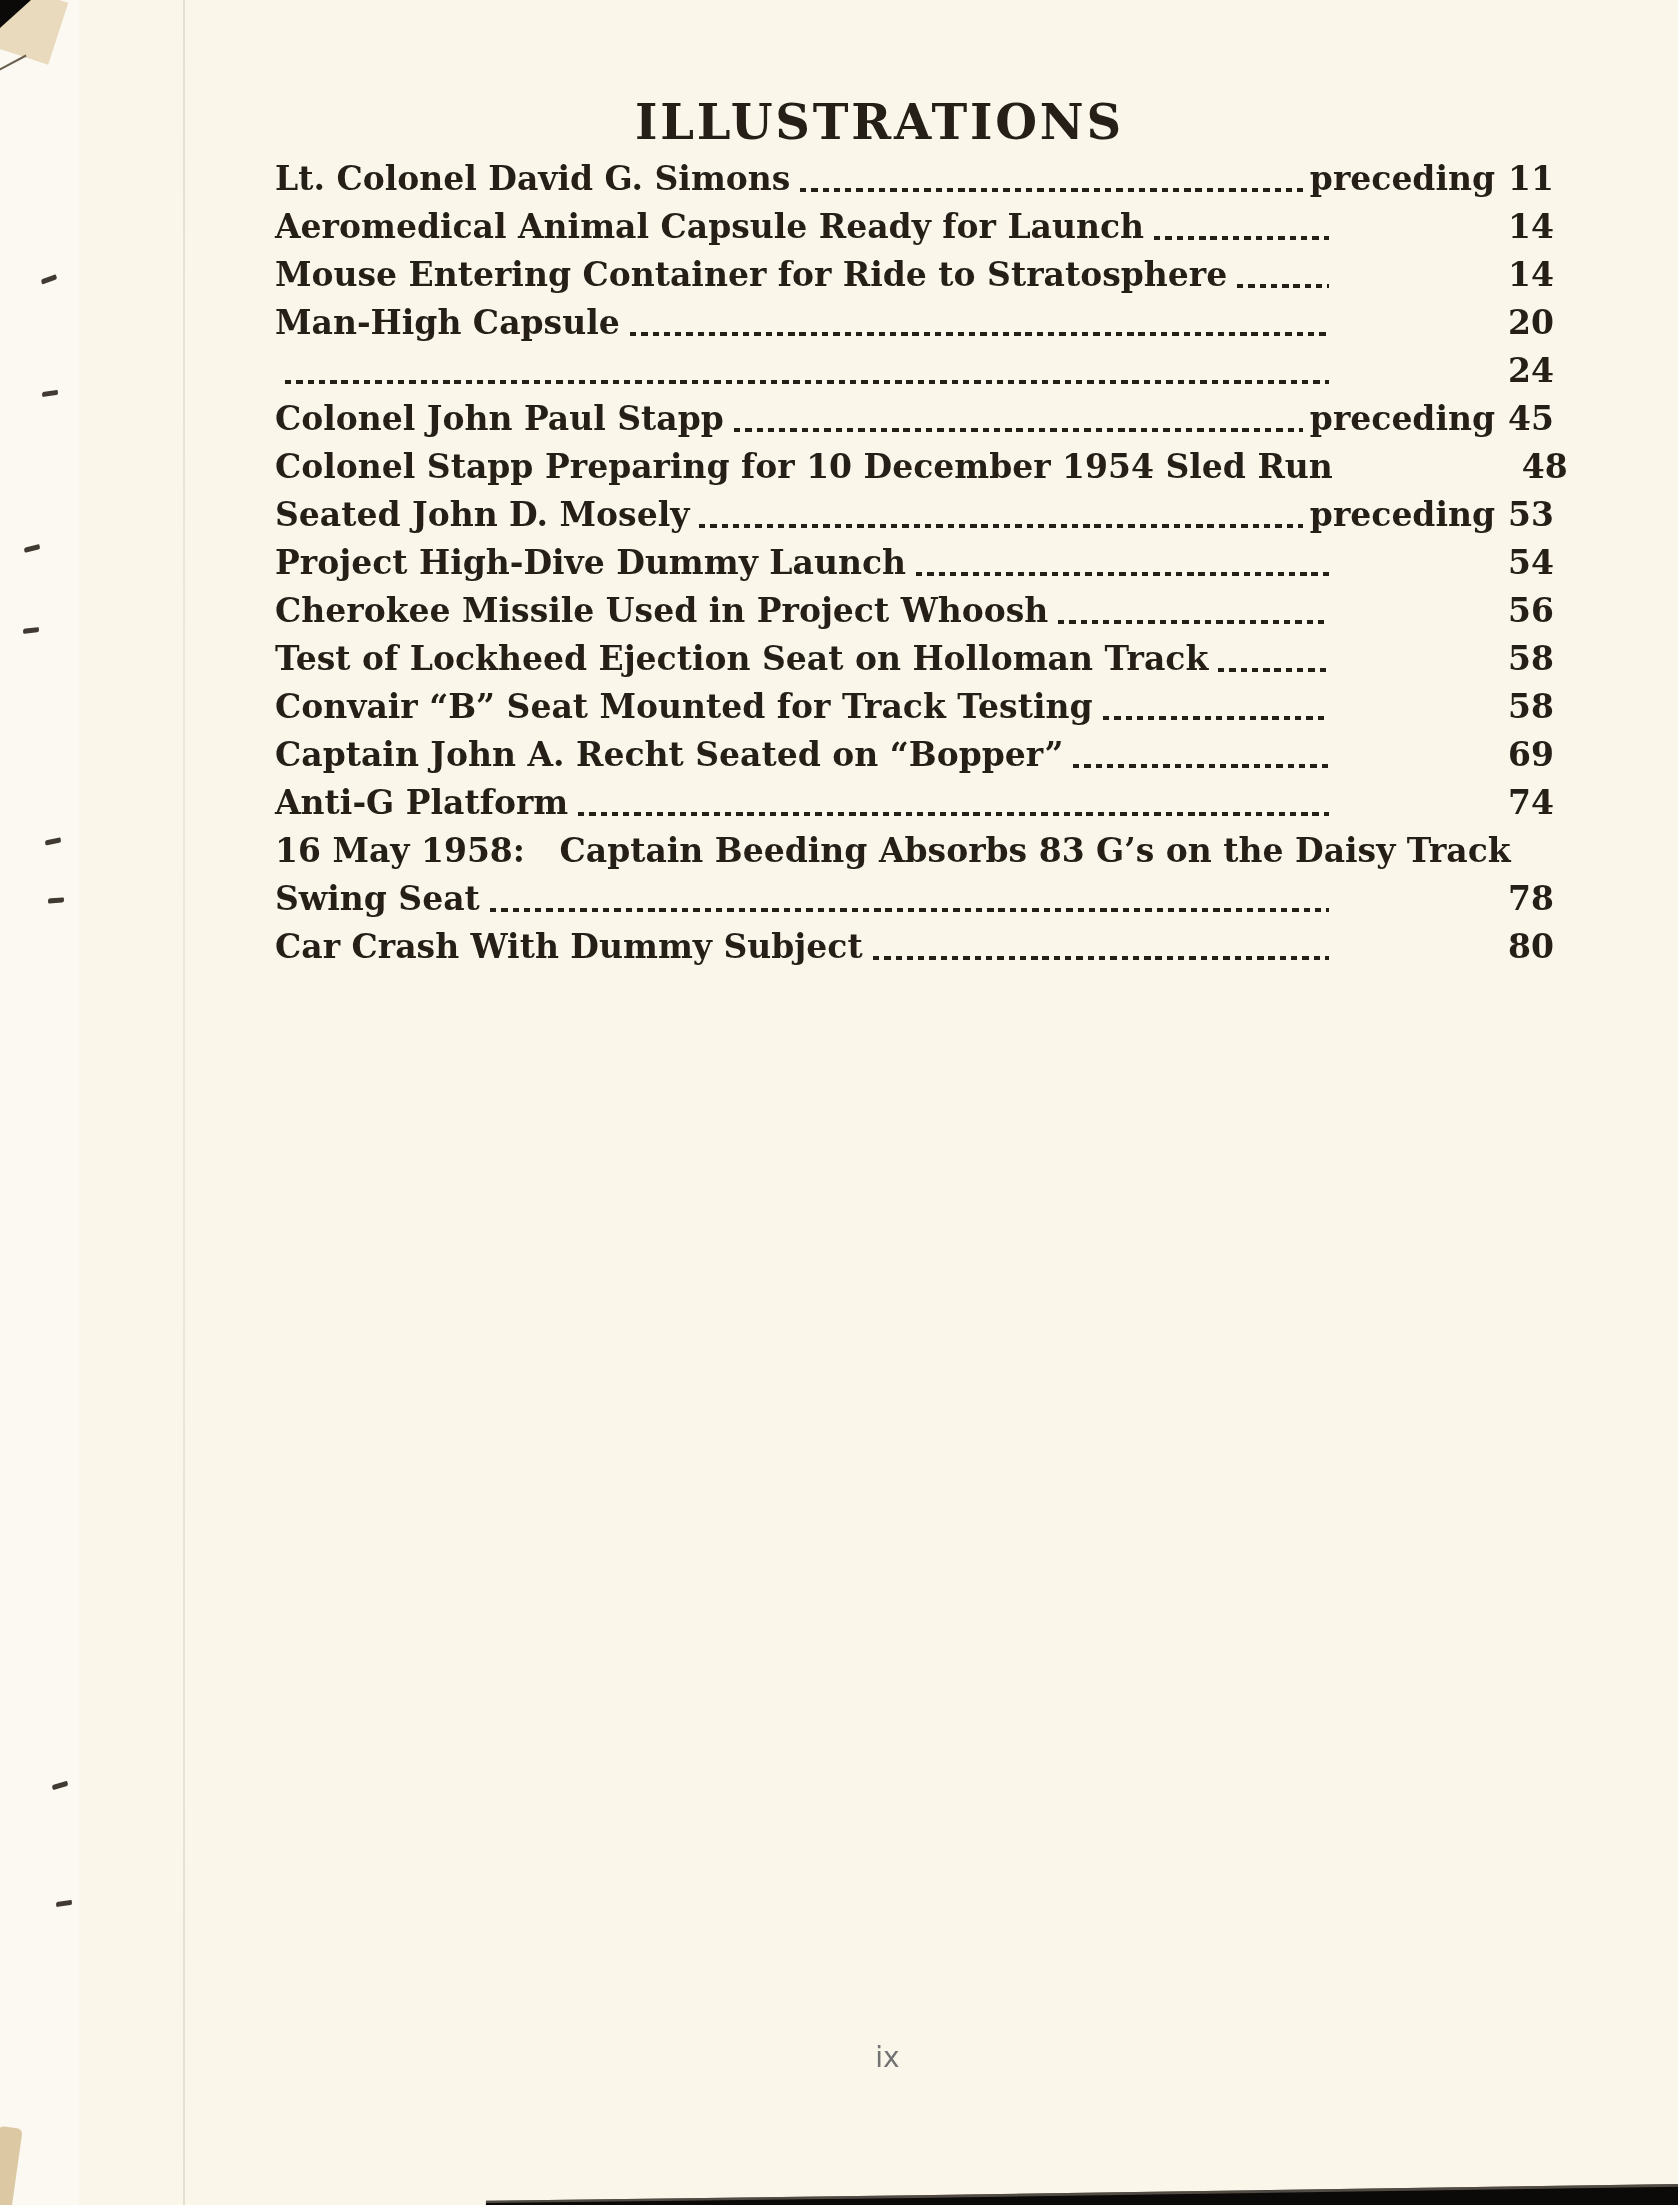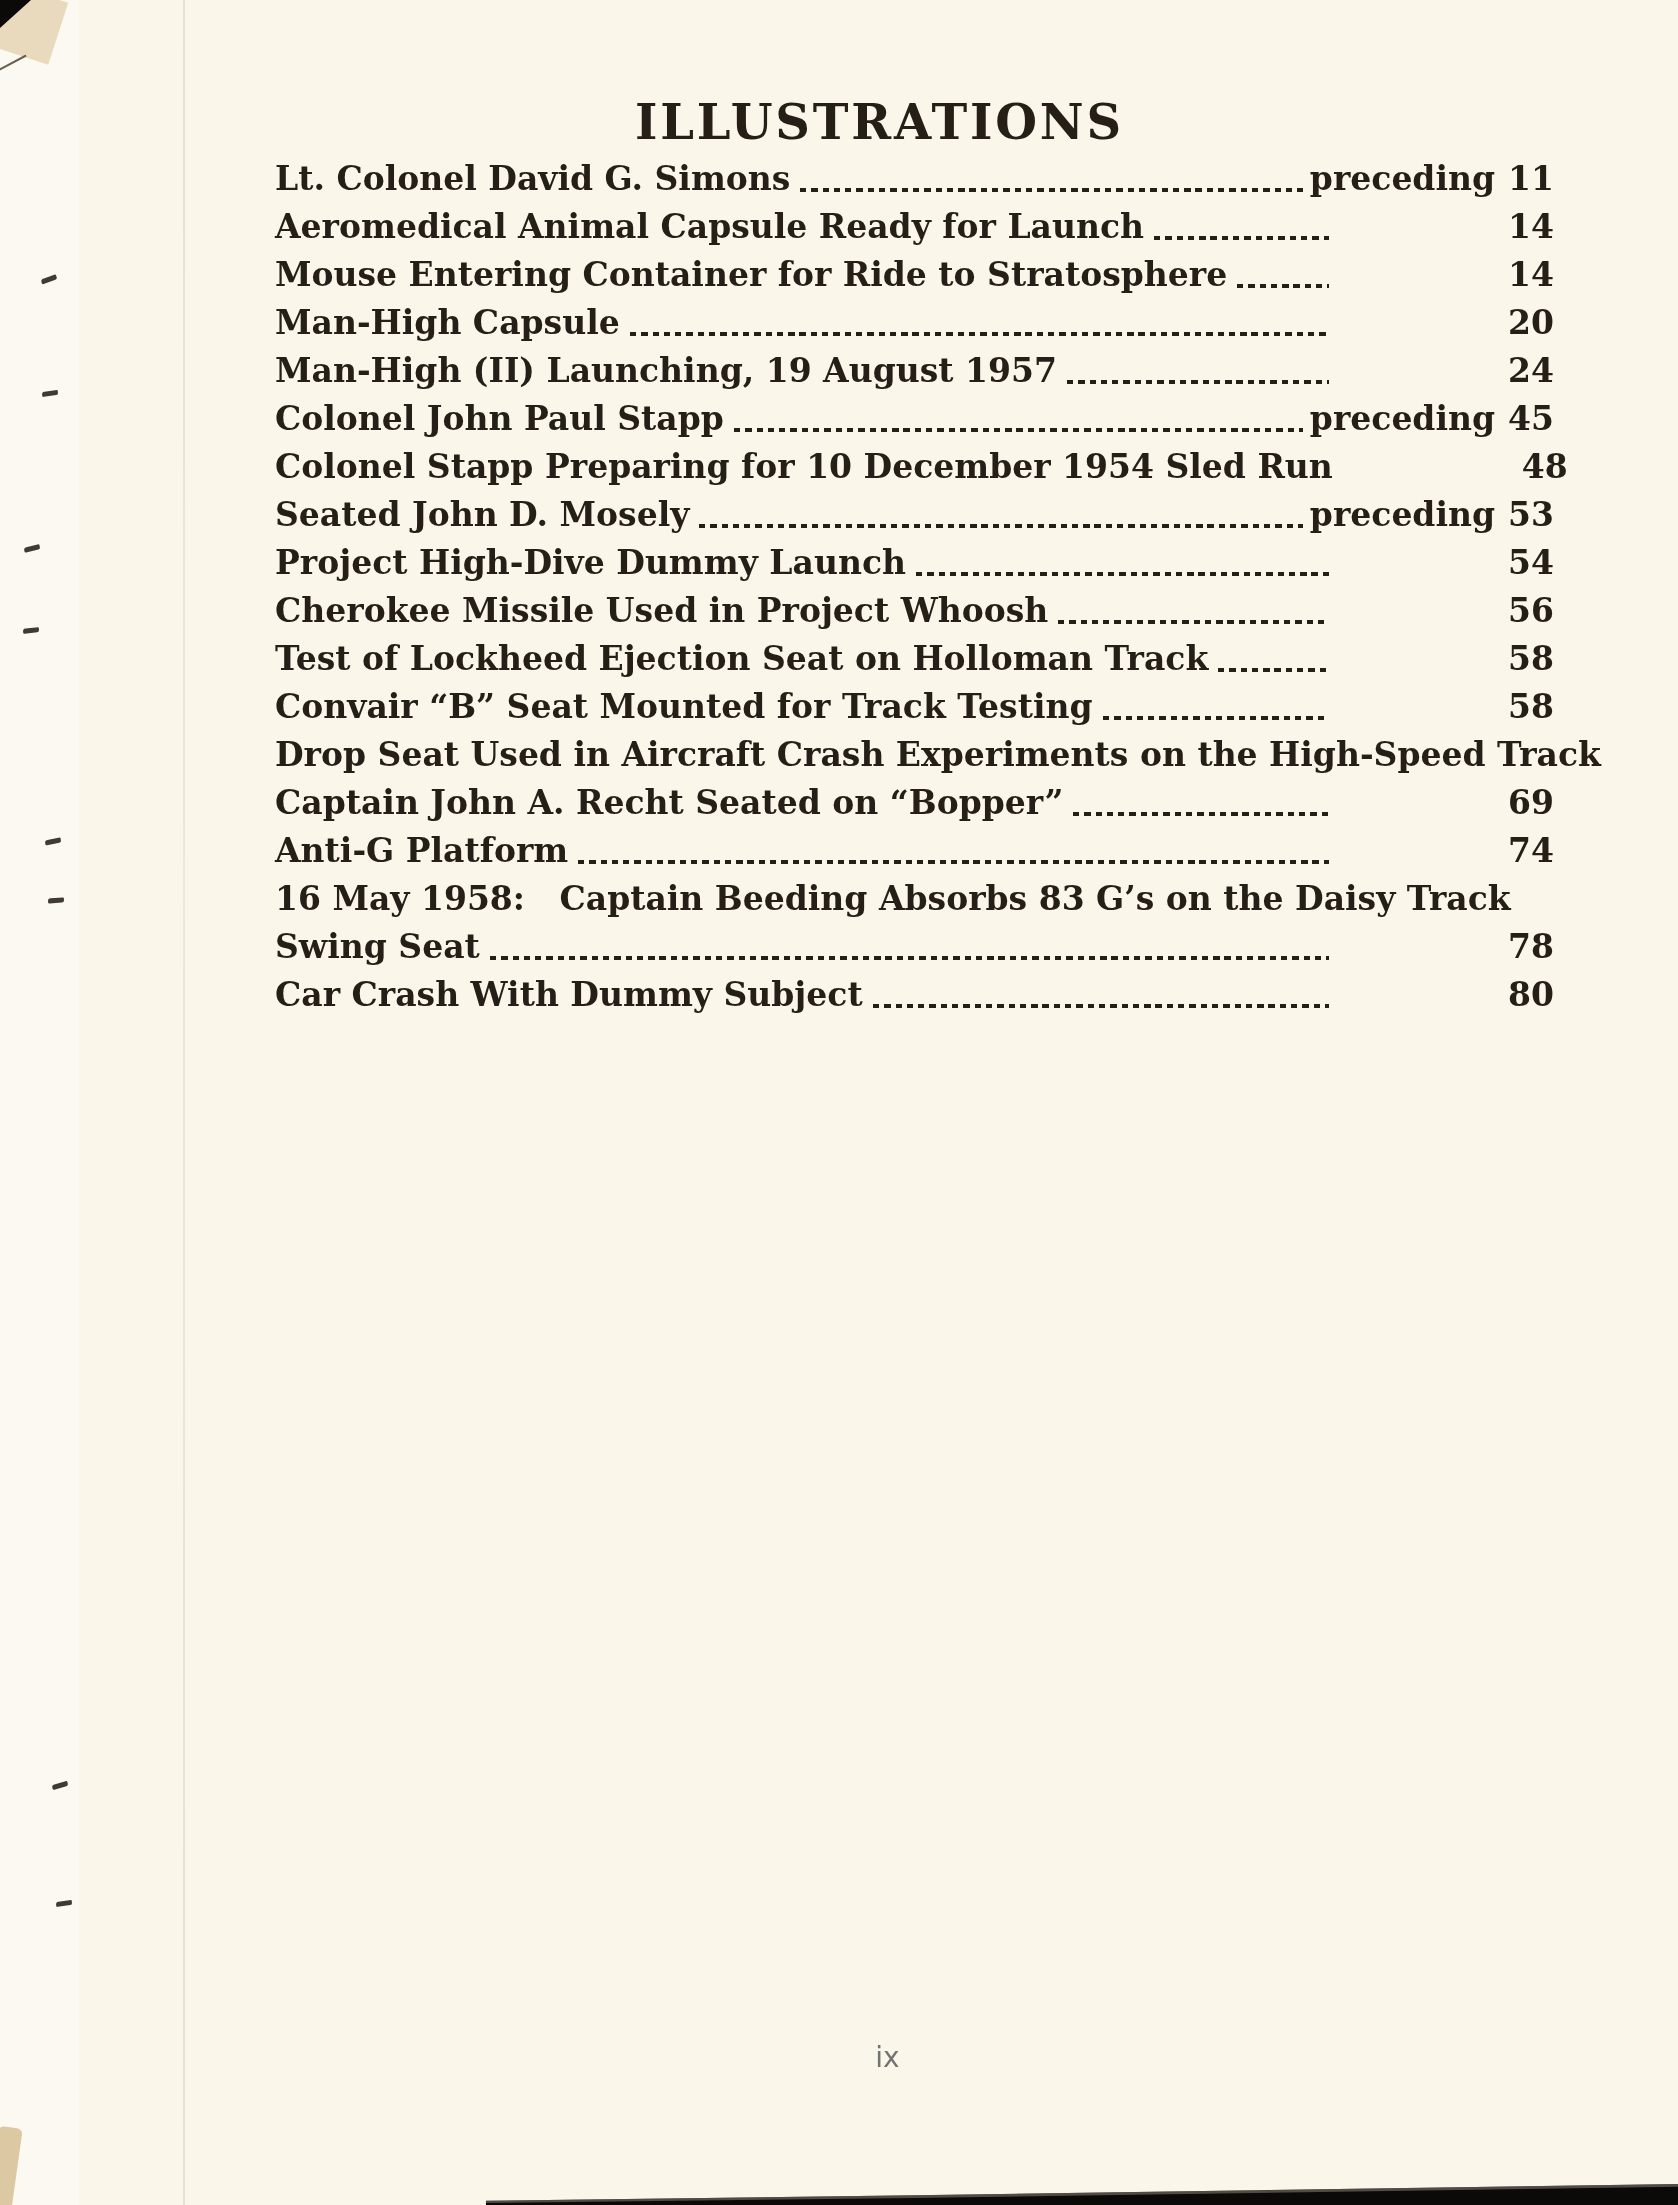--- a/index.html
+++ b/index.html
@@ -161,21 +161,20 @@
     <span class="toc-label">Man-High Capsule</span>
     <span class="toc-leader"></span>
     <span class="toc-tail">
       
       <span class="toc-page">20</span>
     </span>
   </div>
 
 
   <div class="toc-row">
-    <span class="toc-label">Man-High (II) Launching, 19 August 1957</span>
     <span class="toc-leader"></span>
     <span class="toc-tail">
       
       <span class="toc-page">24</span>
     </span>
   </div>
 
   <div class="toc-row">
     <span class="toc-label">Colonel John Paul Stapp</span>
     <span class="toc-leader"></span>
@@ -232,28 +231,20 @@
 
   <div class="toc-row">
     <span class="toc-label">Convair “B” Seat Mounted for Track Testing</span>
     <span class="toc-leader"></span>
     <span class="toc-tail">
       
       <span class="toc-page">58</span>
     </span>
   </div>
 
-  <div class="toc-row">
-    <span class="toc-label">Drop Seat Used in Aircraft Crash Experiments on the High-Speed Track</span>
-    <span class="toc-leader"></span>
-    <span class="toc-tail">
-      
-      
-    </span>
-  </div>
 
   <div class="toc-row">
     <span class="toc-label">Captain John A. Recht Seated on “Bopper”</span>
     <span class="toc-leader"></span>
     <span class="toc-tail">
       
       <span class="toc-page">69</span>
     </span>
   </div>
 

